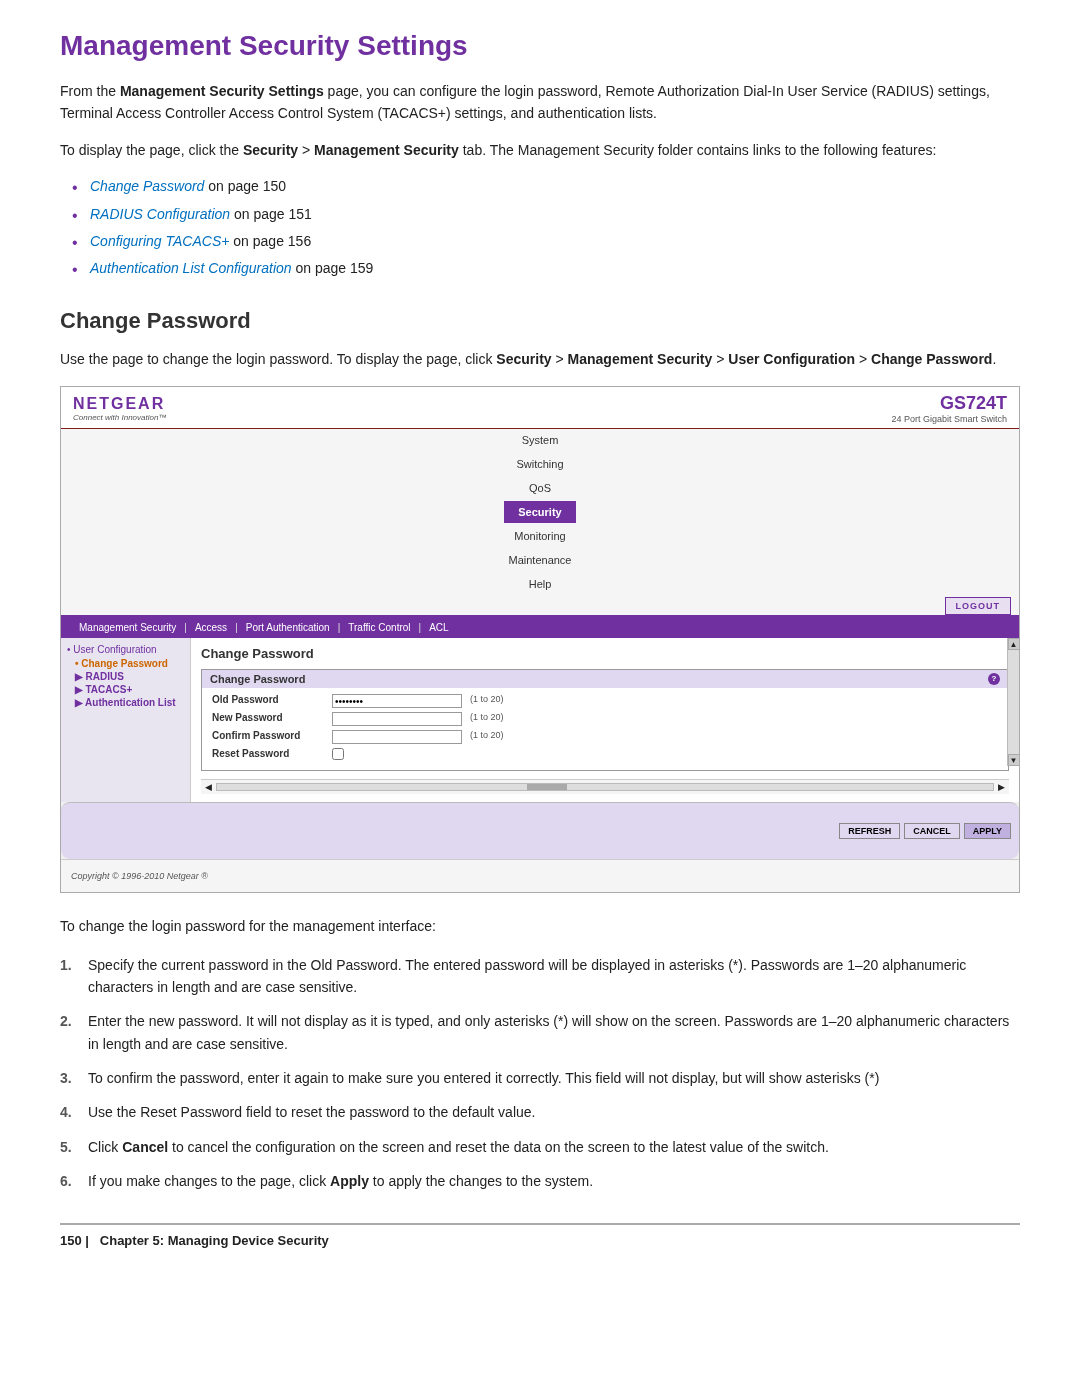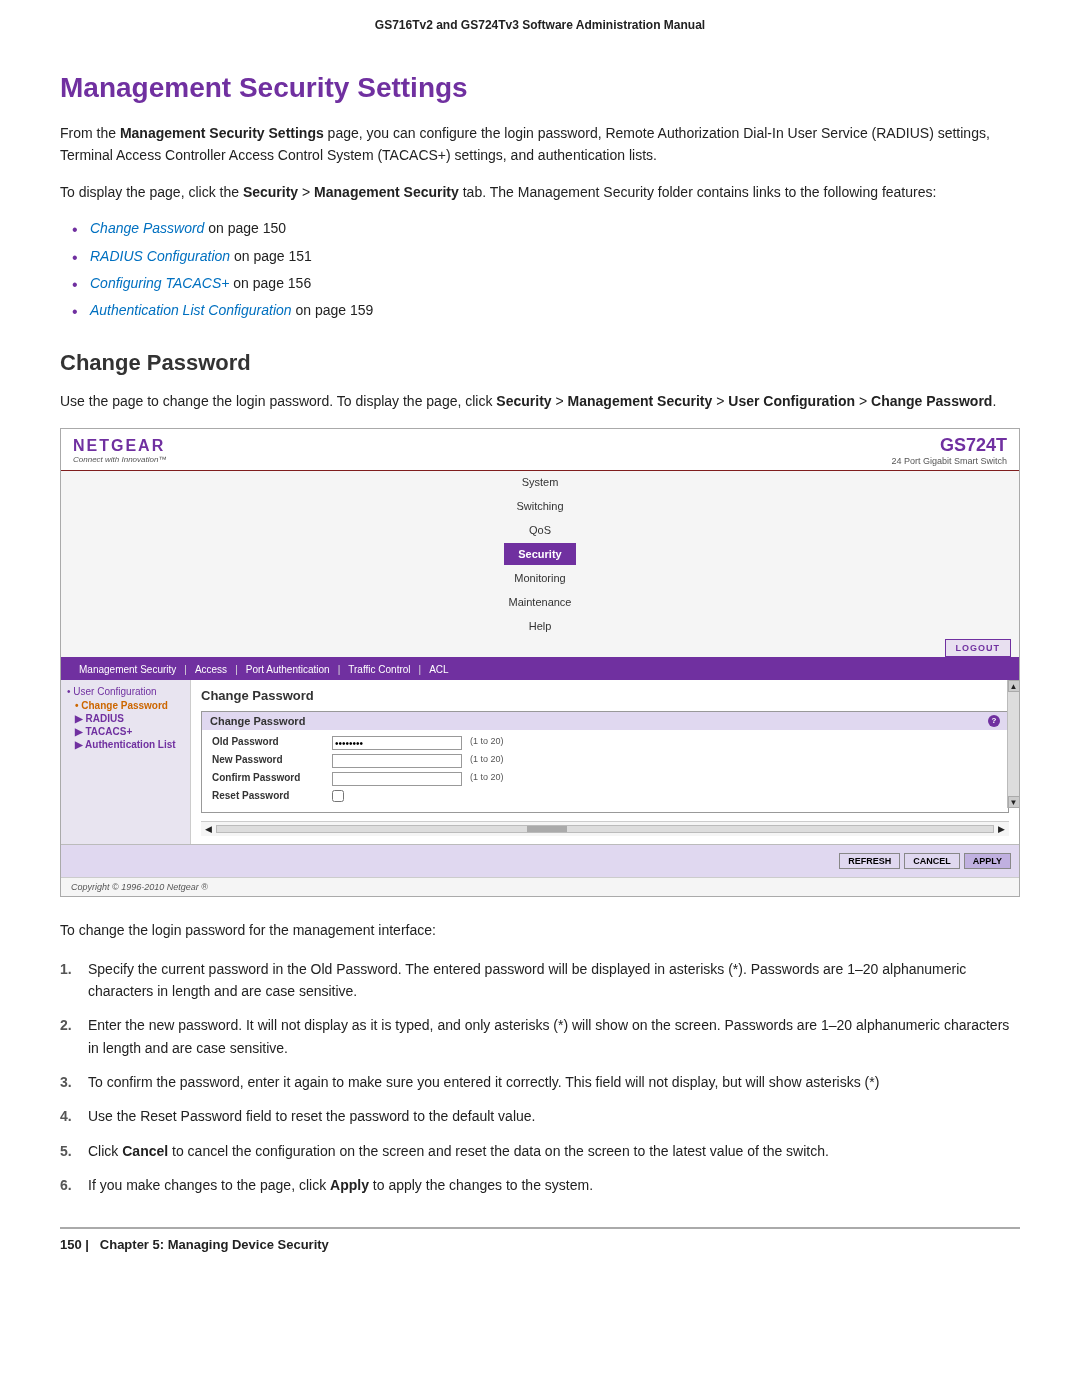--- a/index.html
+++ b/index.html
@@ -272,42 +272,43 @@
       width: 40px;
       height: 100%;
       background: #aaa;
       position: absolute;
       left: 40%;
     }
     .ng-footer-bar {
       display: flex;
       justify-content: flex-end;
       align-items: center;
-      padding: 8px 8px;
+      padding: 20px 8px;
       background: #e0d8f0;
       border-top: 1px solid #bbb;
       gap: 4px;
+      border-radius: 9px;
     }
     .ng-btn {
       font-size: 9px;
       padding: 2px 8px;
       border: 1px solid #888;
       background: #e0d8f0;
       cursor: pointer;
       font-weight: bold;
       text-transform: uppercase;
     }
     .ng-btn.apply {
       background: #c0b0e0;
     }
     .ng-copyright {
       background: #f5f5f5;
       font-size: 9px;
       color: #555;
-      padding: 4px 10px;
+      padding: 11px 10px;
       border-top: 1px solid #ccc;
       font-style: italic;
     }
     .ng-scrollbar-right {
       position: absolute;
       right: 0;
       top: 0;
       bottom: 36px;
       width: 12px;
       background: #e0d8f0;
@@ -375,23 +376,20 @@
       text-align: center;
       line-height: 12px;
       font-weight: bold;
     }
   </style>
 </head>
 <body>
 
 <div class="page-wrapper">
 
-  <div class="doc-header">
-    <span>GS716Tv2 and GS724Tv3 Software Administration Manual</span>
-  </div>
 
   <h1 class="main-title">Management Security Settings</h1>
 
   <p class="intro-para">
     From the <b>Management Security Settings</b> page, you can configure the login password, Remote Authorization Dial-In User Service (RADIUS) settings, Terminal Access Controller Access Control System (TACACS+) settings, and authentication lists.
   </p>
   <p class="intro-para">
     To display the page, click the <b>Security</b> &gt; <b>Management Security</b> tab. The Management Security folder contains links to the following features:
   </p>
 

